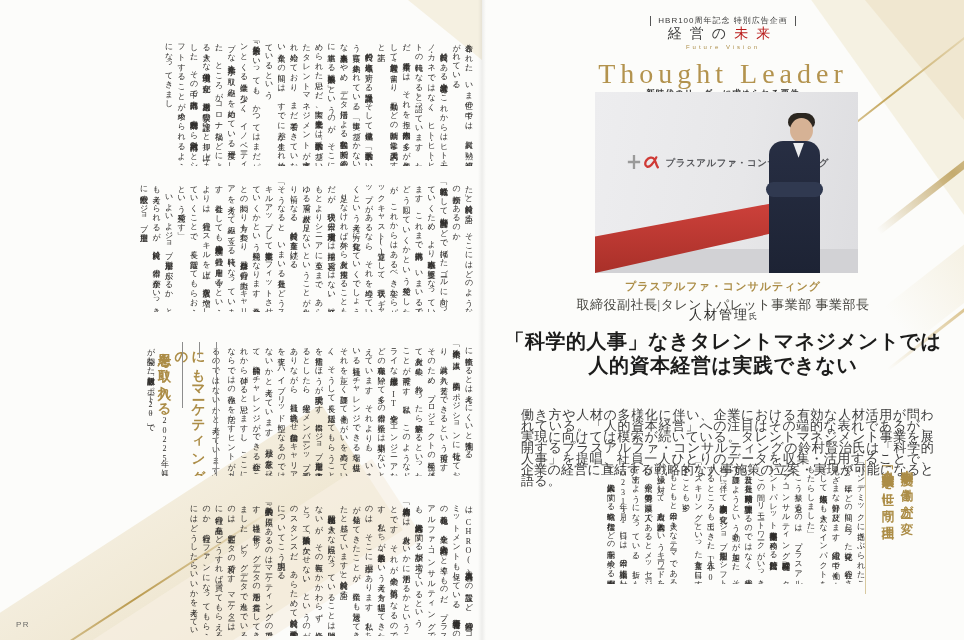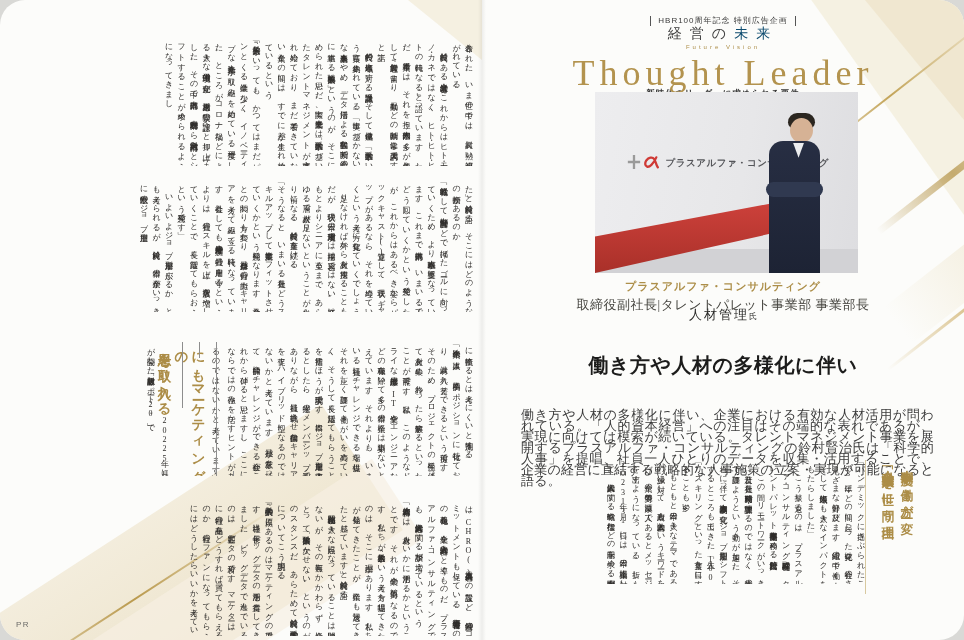--- a/index.html
+++ b/index.html
@@ -1,17 +1,17 @@
 <!DOCTYPE html>
 <html><head>
 <meta charset="utf-8">
 <style>
   html,body{margin:0;padding:0;background:#d9d9d6;}
   .spread{position:relative;width:964px;height:640px;margin:0 auto;background:#fcfcfa;overflow:hidden;
-          font-family:"Liberation Serif","DejaVu Serif",serif;border-radius:25px;}
+          font-family:"Liberation Serif","DejaVu Serif",serif;}
   .abs{position:absolute;}
   
   .decor{position:absolute;z-index:0;pointer-events:none;}
   .tri-tr{left:798px;top:0;width:166px;height:215px;background:#f3edda;opacity:.75;
           clip-path:polygon(100% 0,100% 100%,8% 0);}
   .tri-tr2{left:865px;top:0;width:99px;height:120px;background:#ece1c4;opacity:.6;
           clip-path:polygon(100% 0,100% 100%,0 0);}
   .gold-line1{left:765px;top:95px;width:250px;height:2px;transform:rotate(-38deg);
           background:linear-gradient(90deg,rgba(195,164,88,0),#c3a458,rgba(195,164,88,0));}
   .gold-bar1{left:858px;top:170px;width:190px;height:7px;transform:rotate(-38deg);
@@ -43,24 +43,24 @@
   .rbody{left:490px;top:460px;width:376px;height:124px;font-size:8px;line-height:12.5px;letter-spacing:.2px;}
   .rhead{right:48px;top:460px;height:134px;font-size:12.5px;line-height:19px;font-weight:bold;
          color:#ac8d47;border-left:1px solid #d8c9a0;padding-left:12px;letter-spacing:1px;}
   
   .rp-center{left:482px;width:482px;text-align:center;z-index:1;}
   .kicker-wrap{top:9px;}
   .kicker{display:inline-block;border-left:1px solid #555;border-right:1px solid #555;
           padding:0 7px;font-family:"Liberation Sans","DejaVu Sans",sans-serif;
           font-size:8px;letter-spacing:1px;color:#3a3a3a;line-height:10px;}
   .series{top:25px;font-size:14px;letter-spacing:8px;color:#3d3d3d;}
-  .series .gold{color:#0c4a6e;}
+  .series .gold{color:#b91c1c;}
   .series-sub{top:44px;font-family:"Liberation Sans","DejaVu Sans",sans-serif;
           font-size:6px;letter-spacing:3px;color:#ad8f4a;}
-  .big-title{top:52px;font-size:36px;letter-spacing:5px;color:#b3934e;font-weight:normal;}
+  .big-title{top:58px;font-size:28px;letter-spacing:5px;color:#b3934e;font-weight:normal;}
   .tagline-wrap{top:88px;display:flex;align-items:center;justify-content:center;gap:8px;left:482px;width:482px;}
   .tagline-rule{width:38px;height:1px;background:#c5ae77;}
   .tagline{font-family:"Liberation Sans","DejaVu Sans",sans-serif;font-size:8.5px;
           font-weight:bold;color:#333;letter-spacing:1px;}
   
   .photo{left:595px;top:92px;width:263px;height:181px;z-index:1;overflow:hidden;
          background:linear-gradient(100deg,#ededef 0%,#e7e7e9 55%,#dddde0 100%);}
   .photo .floor{position:absolute;bottom:0;left:0;width:100%;height:13%;background:#d2d2d5;}
   .photo .counter{position:absolute;left:0;bottom:0;width:80%;height:42%;
          clip-path:polygon(0 52%,100% 0,100% 38%,0 100%);
@@ -131,21 +131,21 @@
       <div class="head"></div>
       <div class="suit"></div>
       <div class="shirt"></div>
       <div class="arms"></div>
     </div>
   </div>
 
   <div class="abs rp-center company">プラスアルファ・コンサルティング</div>
   <div class="abs rp-center role">取締役副社長|タレントパレット事業部 事業部長</div>
   <div class="abs rp-center name"><span>人材管理</span><span class="honorific">氏</span></div>
-  <div class="abs rp-center headline"><br><span>働き方や人材の多様化に伴い</span></div>
+  <div class="abs rp-center headline"><span>「科学的人事」なきタレントマネジメントでは</span><br><span>人的資本経営は実践できない</span></div>
   <div class="abs lead">働き方や人材の多様化に伴い、企業における有効な人材活用が問われている。「人的資本経営」への注目はその端的な表れであるが、実現に向けては模索が続いている。タレントマネジメント事業を展開するプラスアルファ・コンサルティングの鈴村賢治氏は「科学的人事」を提唱、社員一人ひとりのデータを収集・活用することで、企業の経営に直結する戦略的な人事施策の立案・実現が可能になると語る。</div>
 
   <div class="vtext rhead"><span>人事制度や働き方が一変</span><br><span>今「科学的人事」を世に問う理由</span></div>
   <div class="vtext rbody">「パンデミックに揺さぶられたこの3年ほどの間に起こった変化は、社会のさまざまな分野に及びます。組織の中で働く人、そして人事領域にも大きなインパクトをもたらしました」
 　こう振り返るのは、プラスアルファ・コンサルティング取締役副社長で、タレントパレット事業部事業部長を務める鈴村賢治氏だ。
 　この間、リモートワークがいっきに普及、社員を勤務時間で管理・評価するのではなく、仕事の成果で評価しようという動きが加速した。それに伴って人事評価制度も変化、ジョブ型雇用にシフトするところも出てきた。「人生100年時代」「リスキリング」といった言葉を目にすることも多い。
 　もともと日本の大きなテーマである労働人口の減少に対して、政府も「人的資本」というキーワードを掲げ、企業の競争力の源泉は人であるとメッセージを出すようになっている。折しも2023年1月31日には、日本の上場企業に対して、人的資本に関する戦略や指標などの開示を求める内閣府令が</div>
 
   <div id="band1" class="vtext band">公布された。いま世の中では、人材に熱い視線が注がれている。
 　鈴村氏は「ある企業経営者は『これからはヒト・モノ・カネではなく、ヒト・ヒト・ヒトの時代になる』と語っています。ただ、日本企業では、それを担う人事部門の多くが依然として『人材管理』に留まり、異動などの判断は非常に属人的です」と話す。

